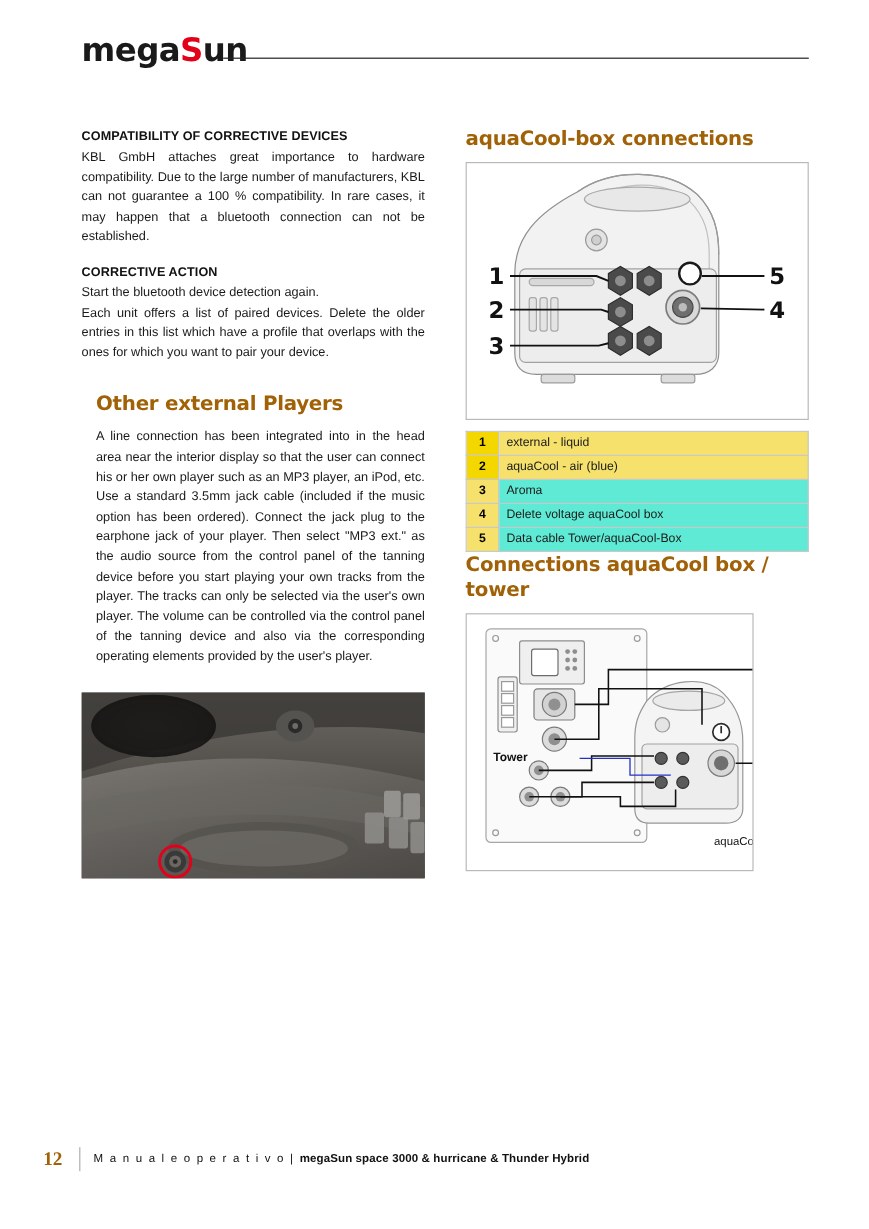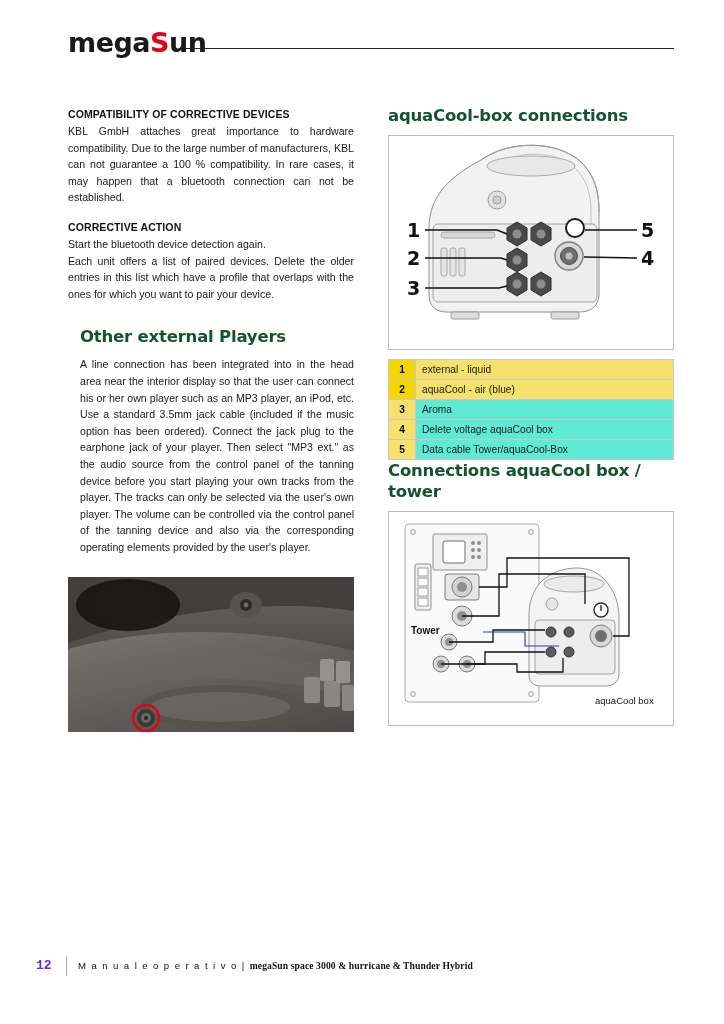--- a/index.html
+++ b/index.html
@@ -68,39 +68,39 @@
     font-size: 10.6px;
     line-height: 16.6px;
     margin: 0 0 0 0;
     text-align: justify;
     color: #1a1a1a;
   }
   p.body + p.body { margin-top: 0; }
   .gap-block { margin-top: 15px; }
 
   h2.redhead {
-    color: #14532d;
+    color: #a16207;
     font-family: "DejaVu Sans", sans-serif;
     font-size: 16.5px;
     font-weight: bold;
     margin: 0 0 9px 0;
     letter-spacing: -0.2px;
     line-height: 21px;
   }
   .h2-spacer { margin-top: 26px; }
 
   
   .figure-box {
     border: 1px solid #b9b9b9;
     background: #fff;
     position: relative;
     overflow: hidden;
   }
   .fig1 { width: 286px; height: 215px; }
-  .fig2 { width: 286px; height: 215px; }
+  .fig2 { width: 240px; height: 215px; }
   .photo-box {
     width: 286px;
     height: 155px;
     margin-top: 22px;
     position: relative;
     overflow: hidden;
     background: #4a4845;
   }
 
   
@@ -129,45 +129,45 @@
 
   
   .footer {
     position: absolute;
     left: 24px;
     bottom: 46px;
     width: 676px;
     height: 22px;
   }
   .footer-num {
-    font-family: Liberation Mono, monospace;
-    font-size: 13px;
+    font-family: Liberation Serif, serif;
+    font-size: 16px;
     font-weight: bold;
-    color: #6d28d9;
+    color: #a16207;
     position: absolute;
     left: 12px;
     top: 2px;
   }
   .footer-divider {
     position: absolute;
     left: 42px;
     top: 0px;
     width: 1px;
     height: 20px;
     background: #b0b0b0;
   }
   .footer-text {
     position: absolute;
     left: 54px;
     top: 4px;
     font-size: 9.6px;
     letter-spacing: 1.4px;
     color: #111;
   }
-  .footer-text b { letter-spacing: 0.1px; font-family: Liberation Serif, serif; }
+  .footer-text b { letter-spacing: 0.1px; }
 
   
   svg { display: block; }
 </style>
 </head>
 <body>
 
 <div class="page-header">
   <div class="logo">
     <span>mega</span><span class="accent">S</span><span>un</span>

